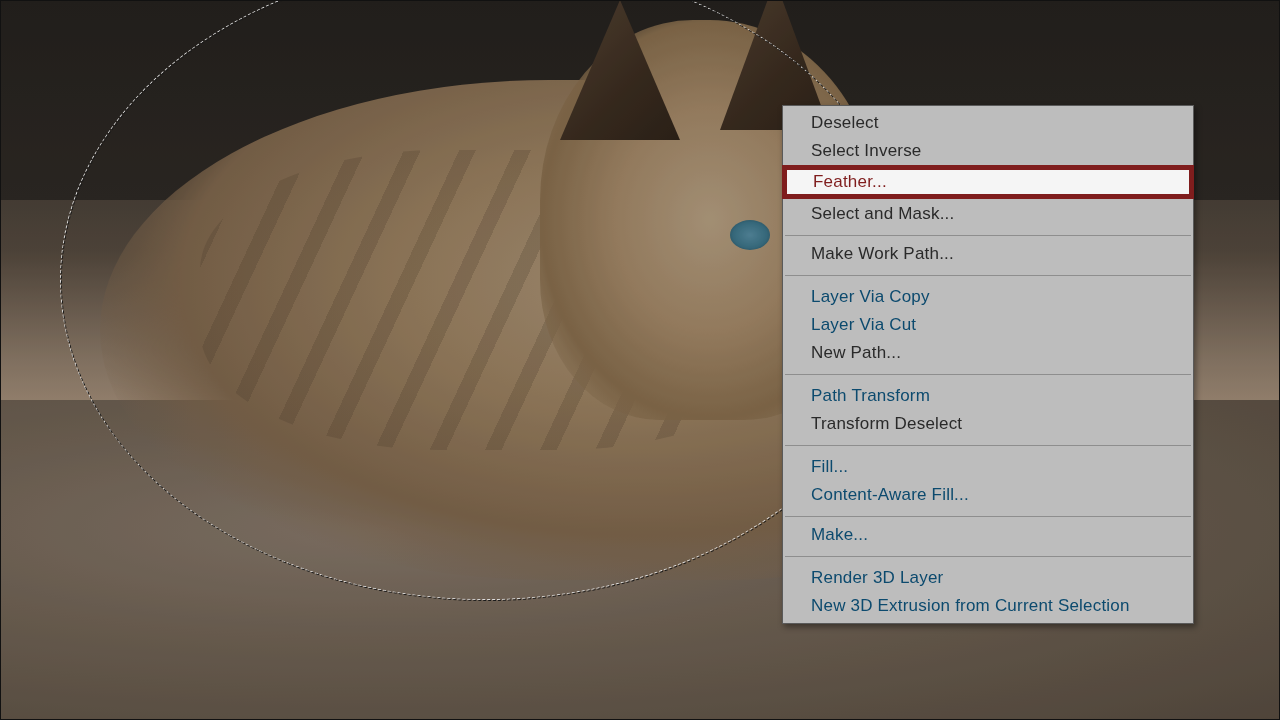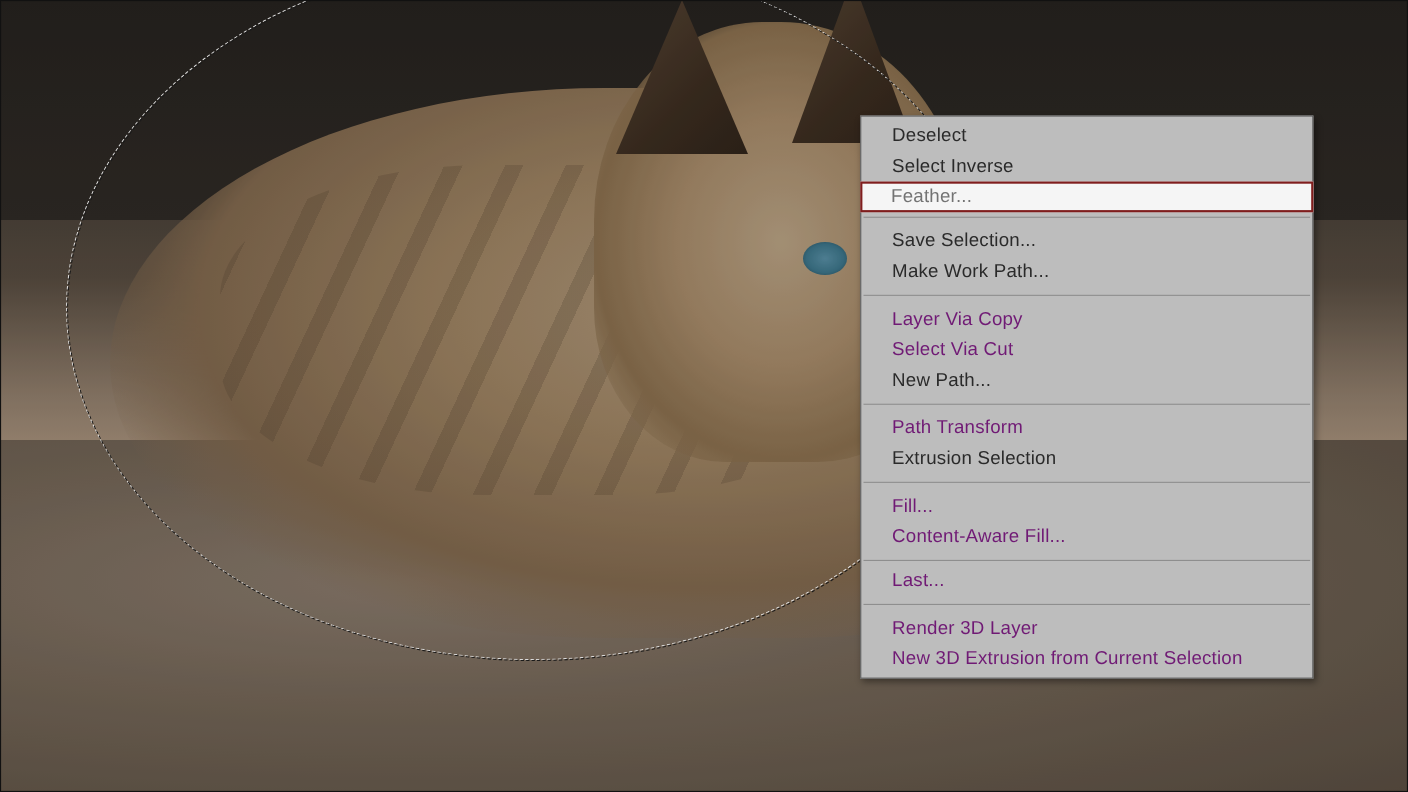--- a/index.html
+++ b/index.html
@@ -145,27 +145,27 @@
       font-size: 17px;
       line-height: 22px;
       cursor: default;
       letter-spacing: 0.2px;
     }
     .menu-item.enabled {
       color: #2a2a2a;
       cursor: pointer;
     }
     .menu-item.disabled {
-      color: #701a75;
+      color: #0c4a6e;
       cursor: default;
     }
     .menu-item.highlighted {
       background: #f5f5f5;
-      color: #737373;
-      border: 2px solid #7f1d1d;
+      color: #7f1d1d;
+      border: 5px solid #7f1d1d;
       margin: 0 -1px 1px -1px;
       padding: 1px 26px;
     }
     .menu-separator {
       height: 1px;
       background: #8e8e8e;
       margin: 4px 2px;
     }
     .menu-group-top {
       padding-top: 6px;
@@ -197,40 +197,40 @@
   </div>
   <div class="dim-overlay"></div>
 
   <div class="selection-marquee"></div>
 
   <div class="context-menu">
 
     <div class="menu-item enabled menu-group-top">Deselect</div>
     <div class="menu-item enabled">Select Inverse</div>
     <div class="menu-item enabled highlighted">Feather...</div>
-    <div class="menu-separator"></div>
-
-    <div class="menu-item enabled menu-group-top">Save Selection...</div>
+    <div class="menu-item enabled menu-group-bottom">Select and Mask...</div>
+    <div class="menu-separator"></div>
+
     <div class="menu-item enabled menu-group-bottom">Make Work Path...</div>
     <div class="menu-separator"></div>
 
     <div class="menu-item disabled menu-group-top">Layer Via Copy</div>
-    <div class="menu-item disabled">Select Via Cut</div>
+    <div class="menu-item disabled">Layer Via Cut</div>
     <div class="menu-item enabled menu-group-bottom">New Path...</div>
     <div class="menu-separator"></div>
 
     <div class="menu-item disabled menu-group-top">Path Transform</div>
-    <div class="menu-item enabled menu-group-bottom">Extrusion Selection</div>
+    <div class="menu-item enabled menu-group-bottom">Transform Deselect</div>
     <div class="menu-separator"></div>
 
     <div class="menu-item disabled menu-group-top">Fill...</div>
     <div class="menu-item disabled menu-group-bottom">Content-Aware Fill...</div>
     <div class="menu-separator"></div>
 
-    <div class="menu-item disabled menu-group-bottom">Last...</div>
+    <div class="menu-item disabled menu-group-bottom">Make...</div>
     <div class="menu-separator"></div>
 
     <div class="menu-item disabled menu-group-top">Render 3D Layer</div>
     <div class="menu-item disabled menu-group-bottom">New 3D Extrusion from Current Selection</div>
   </div>
 
   <div class="canvas-border"></div>
 </div>
 
 </body></html>

